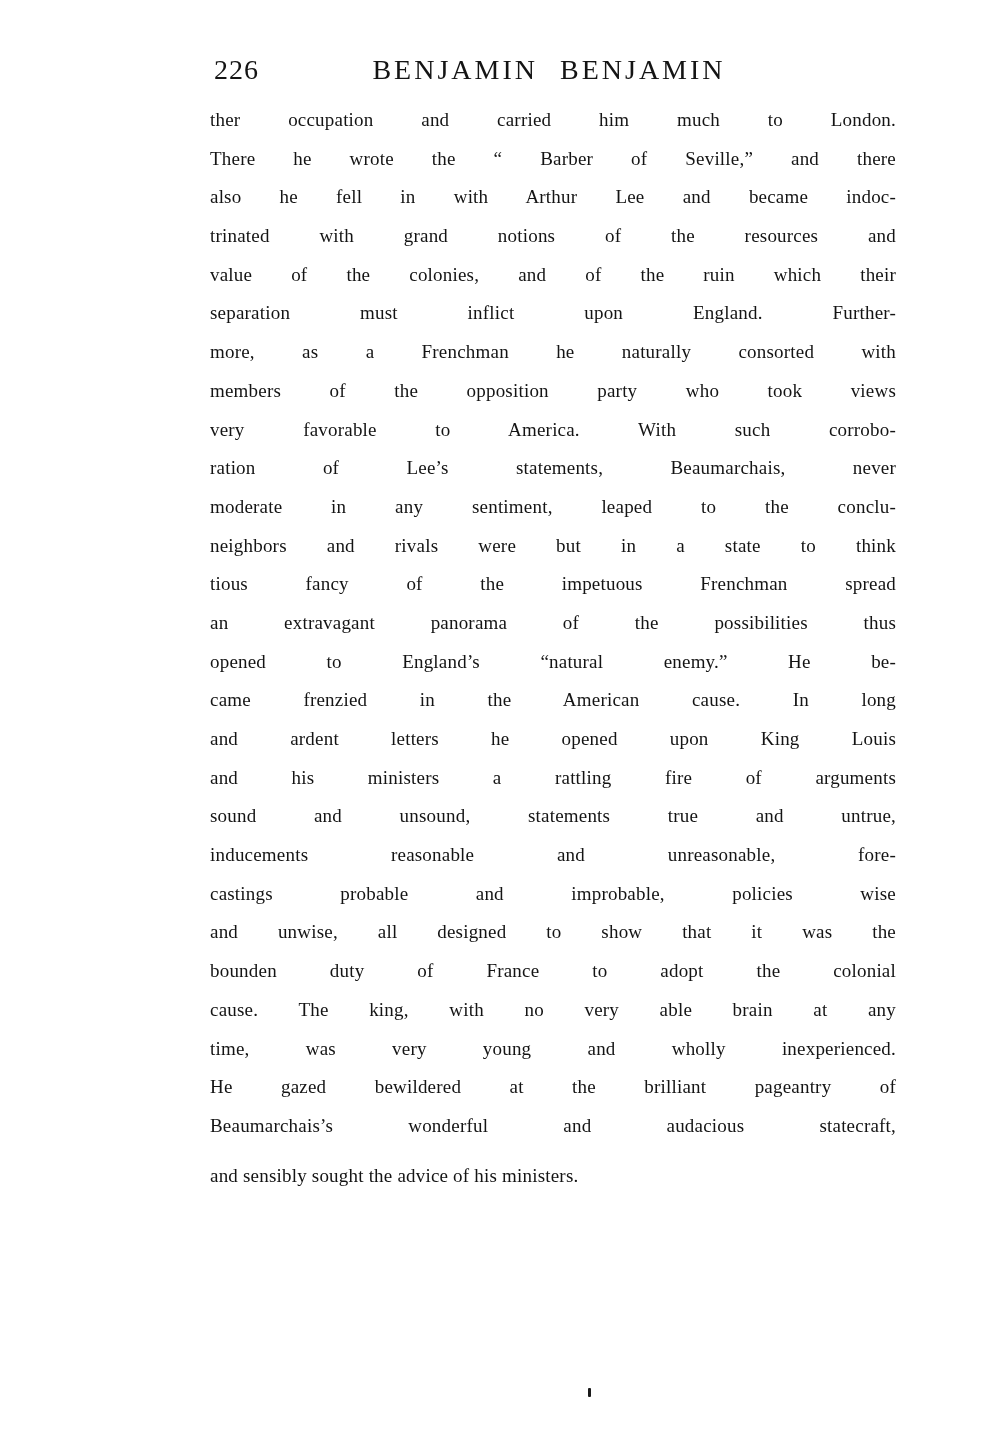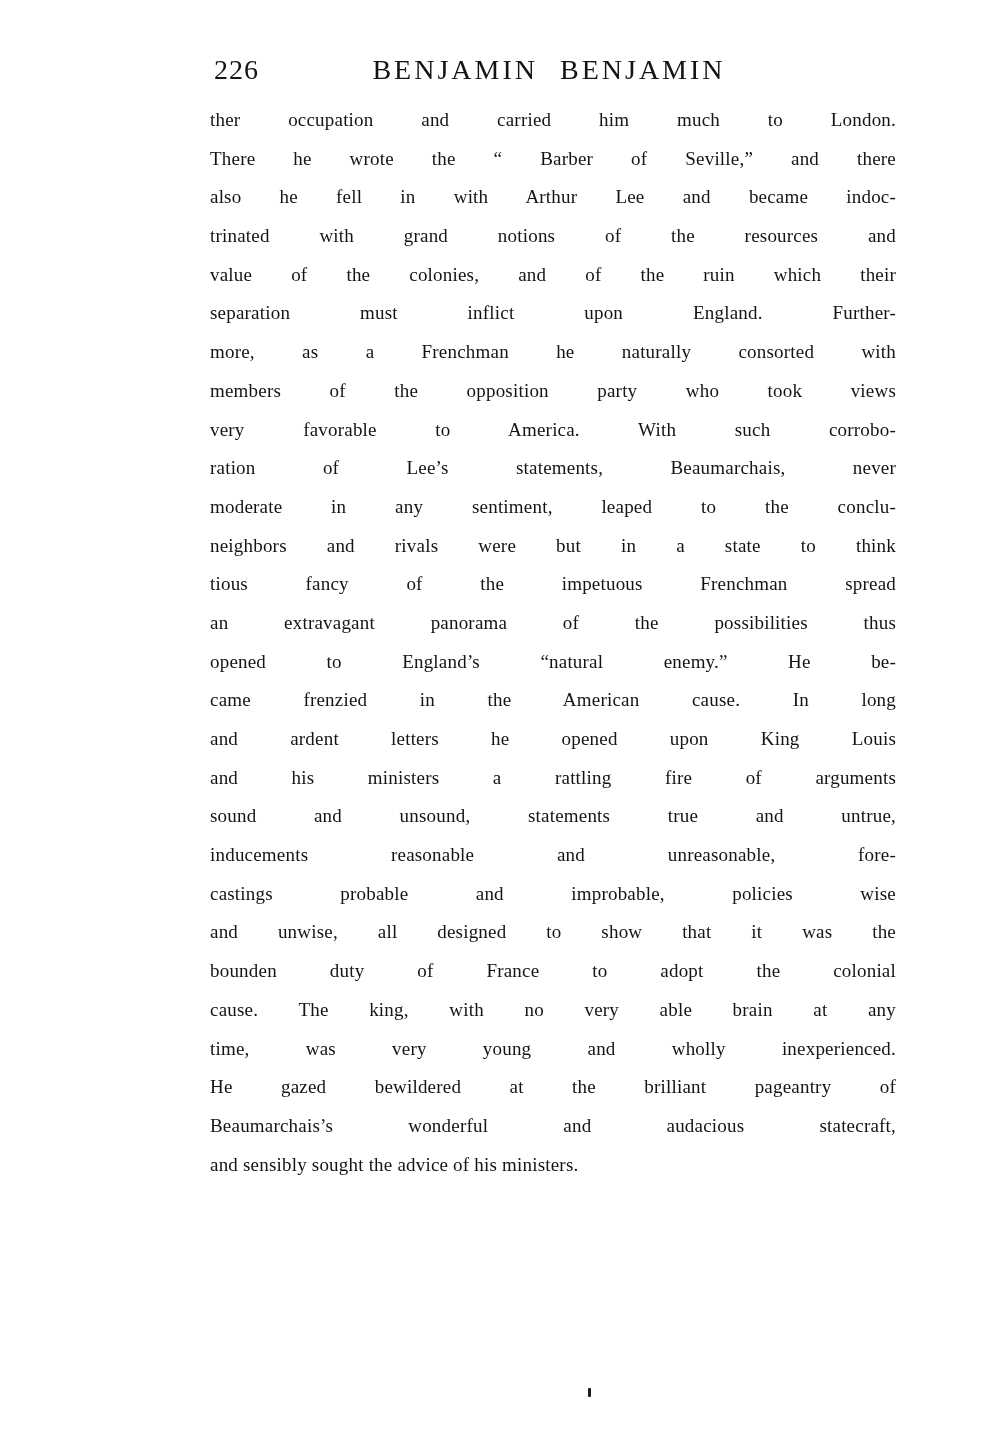--- a/index.html
+++ b/index.html
@@ -45,20 +45,21 @@
     height: 38.7px;
     letter-spacing: 0.2px;
     text-align: justify;
     text-align-last: justify;
     white-space: nowrap;
     text-justify: inter-word;
   }
   .line.last {
     text-align: left;
     text-align-last: left;
+    margin-top: 11px;
   }
   .ink-speck {
     position: absolute;
     left: 588px;
     top: 1388px;
     width: 3px;
     height: 9px;
     background: #1a1a1a;
     border-radius: 1px;
   }

